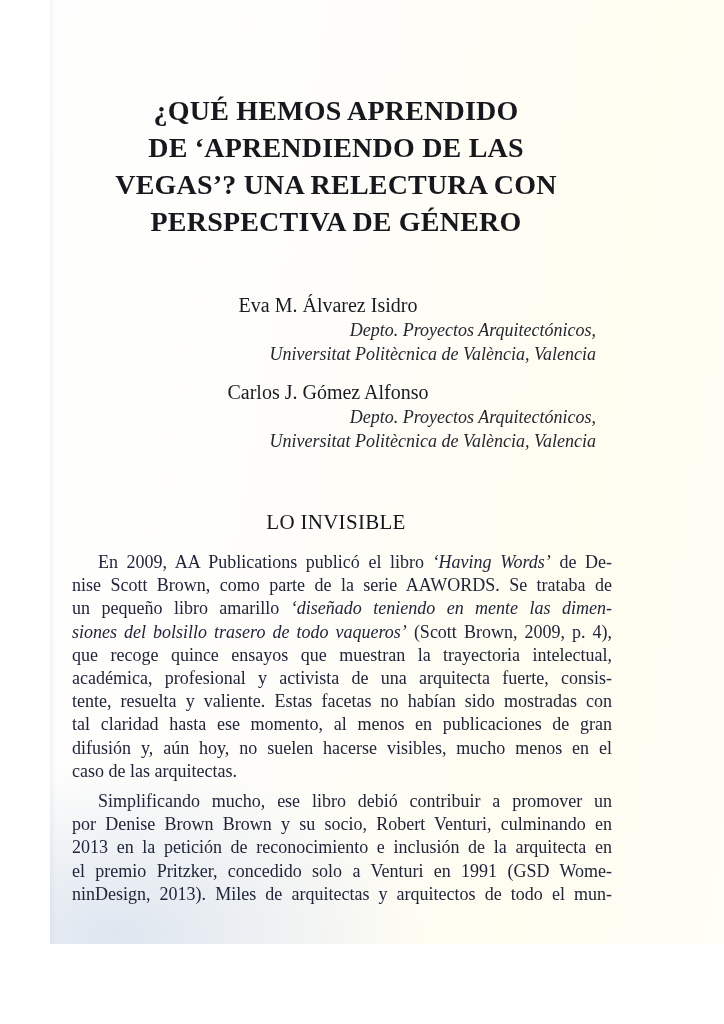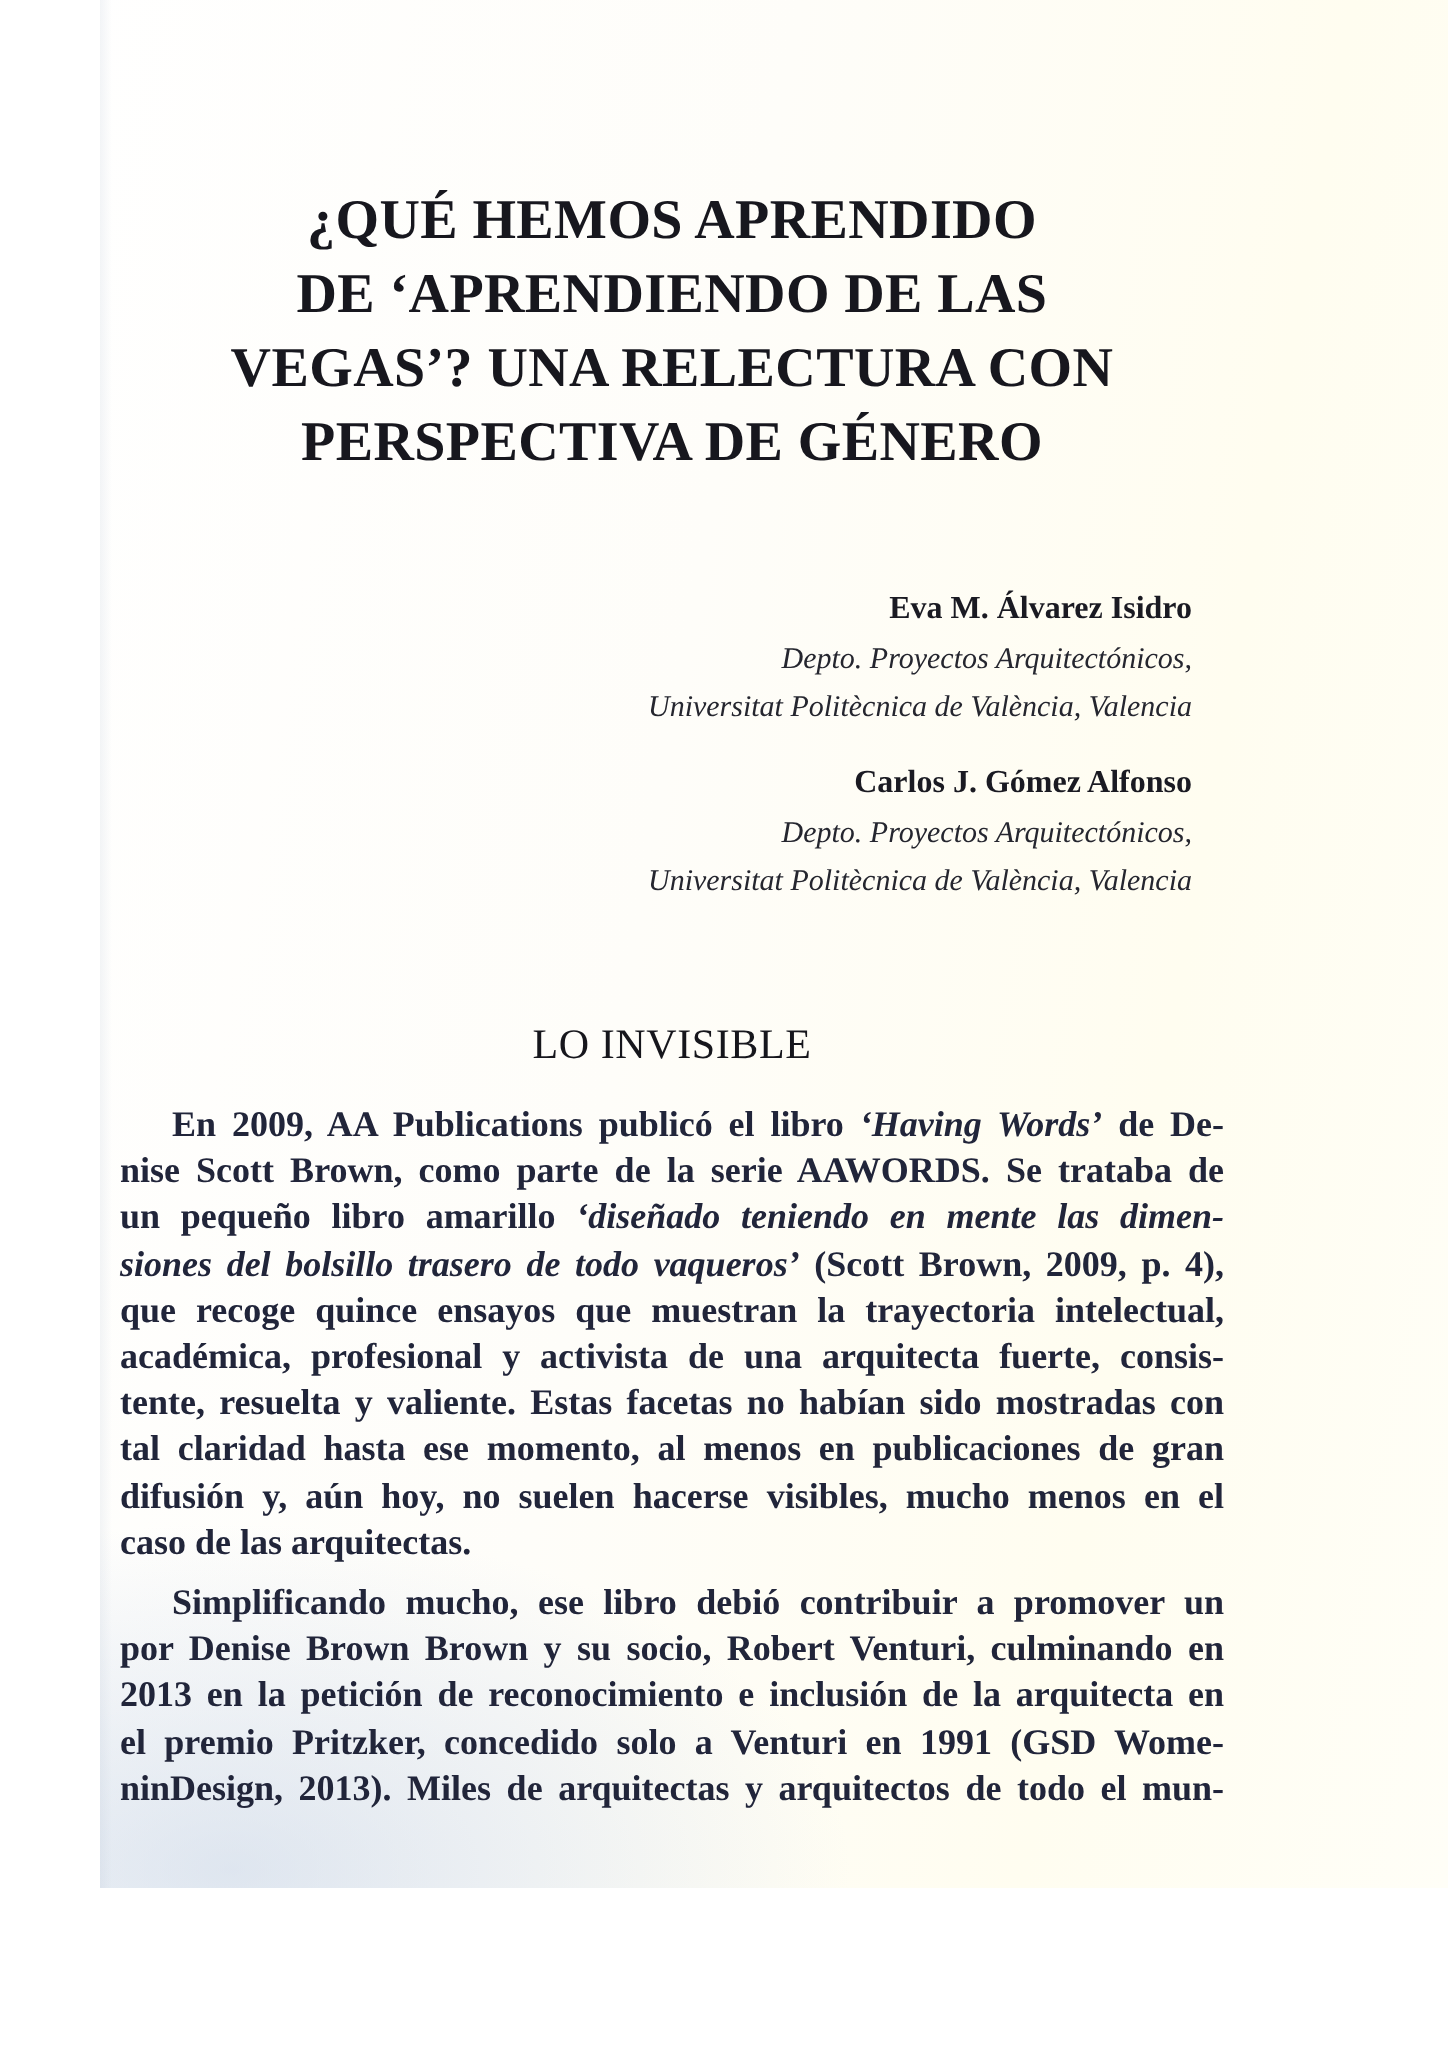--- a/index.html
+++ b/index.html
@@ -45,46 +45,47 @@
     color: #17171e;
     letter-spacing: 0.2px;
   }
   .authors {
     text-align: right;
     padding-right: 16px;
     margin-bottom: 56px;
   }
   .author-group { margin-bottom: 13px; }
   .author-name {
-    font-size: 16px;
+    font-size: 20px;
     line-height: 26px;
-    font-weight: 700;
+    font-weight: 400;
     color: #1a1a22;
+    text-align: center;
   }
   .author-affil {
-    font-size: 15px;
+    font-size: 18px;
     line-height: 24px;
     font-style: italic;
     color: #25262f;
   }
   .section-heading {
     margin: 0 0 16px 0;
     text-align: center;
     font-size: 21px;
     line-height: 26px;
     font-weight: 400;
     color: #16161c;
     letter-spacing: 0.3px;
   }
   .body-text {
     color: #21253a;
     font-size: 18px;
     line-height: 23.2px;
   }
-  .para { margin: 0 0 7px 0; font-weight: bold; }
+  .para { margin: 0 0 7px 12px; }
   .line {
     text-align: justify;
     text-align-last: justify;
     white-space: nowrap;
     overflow: visible;
   }
   .line.indent { padding-left: 26px; }
   .line.no-just {
     text-align: left;
     text-align-last: left;

